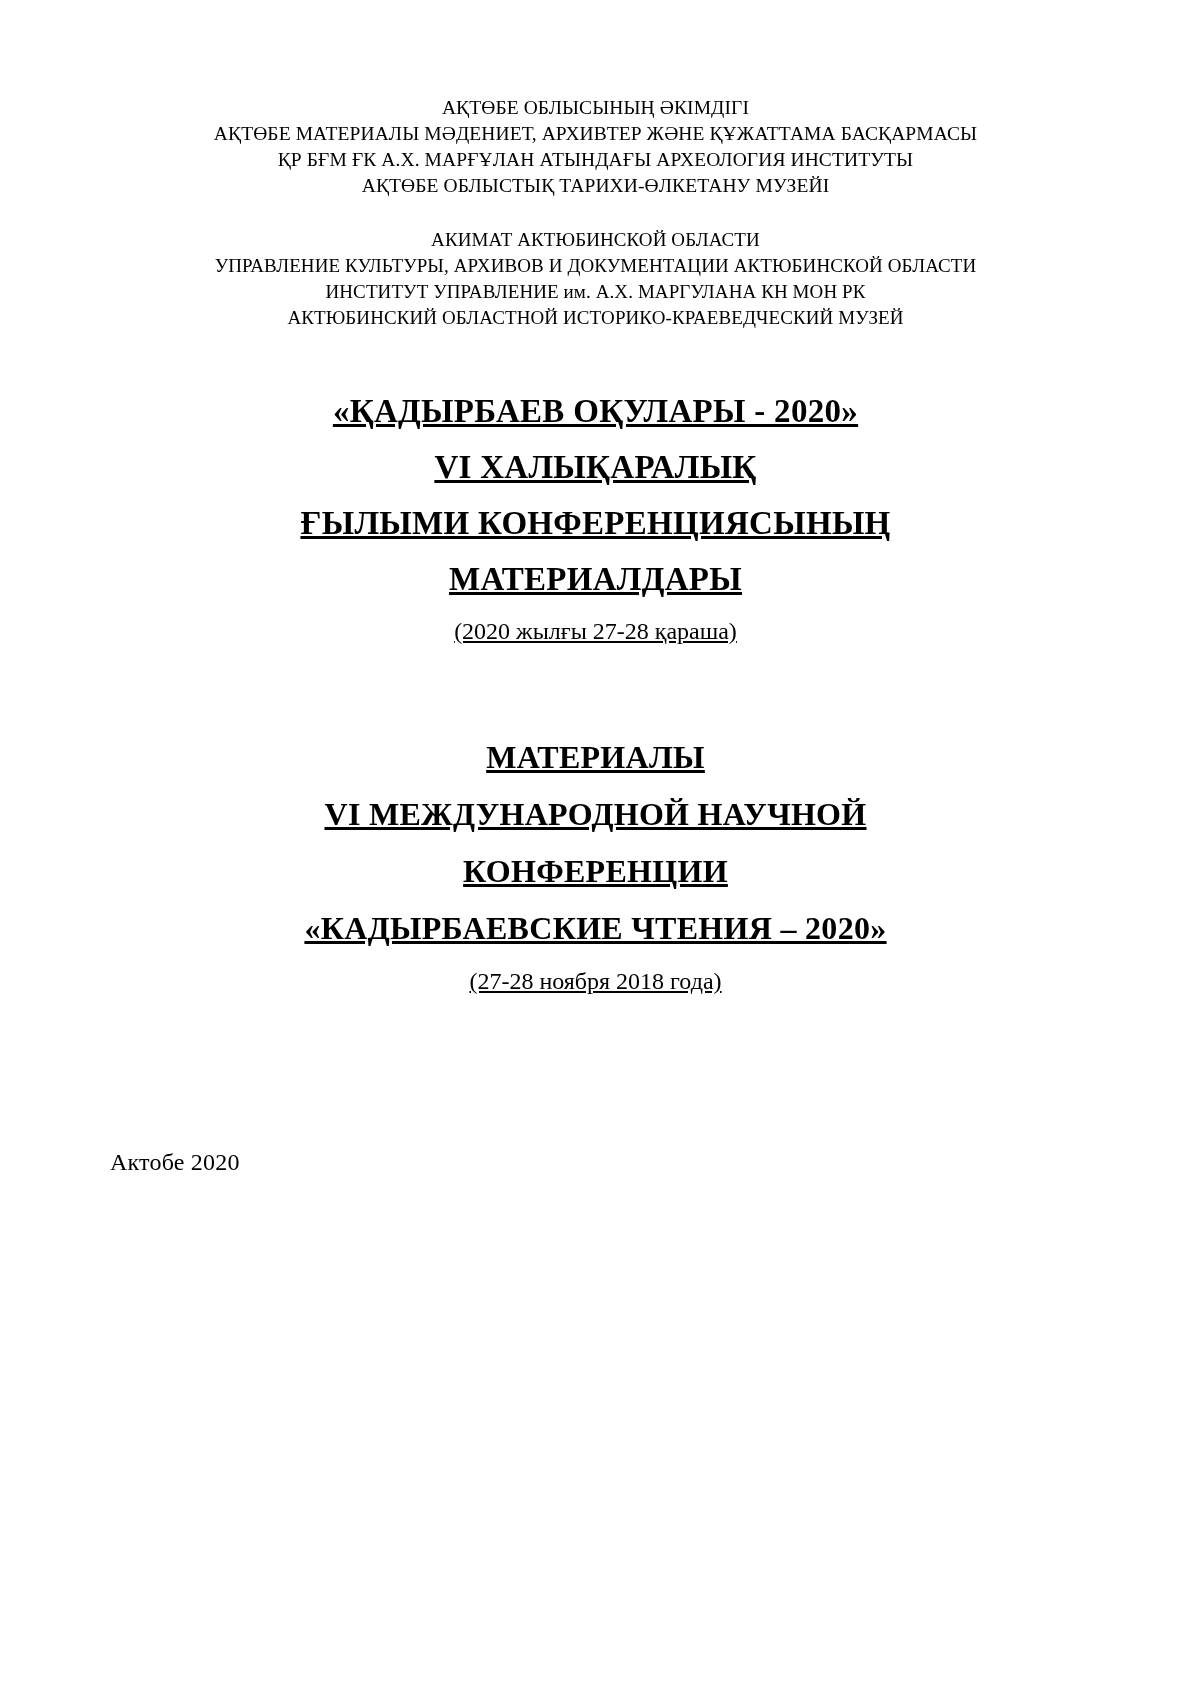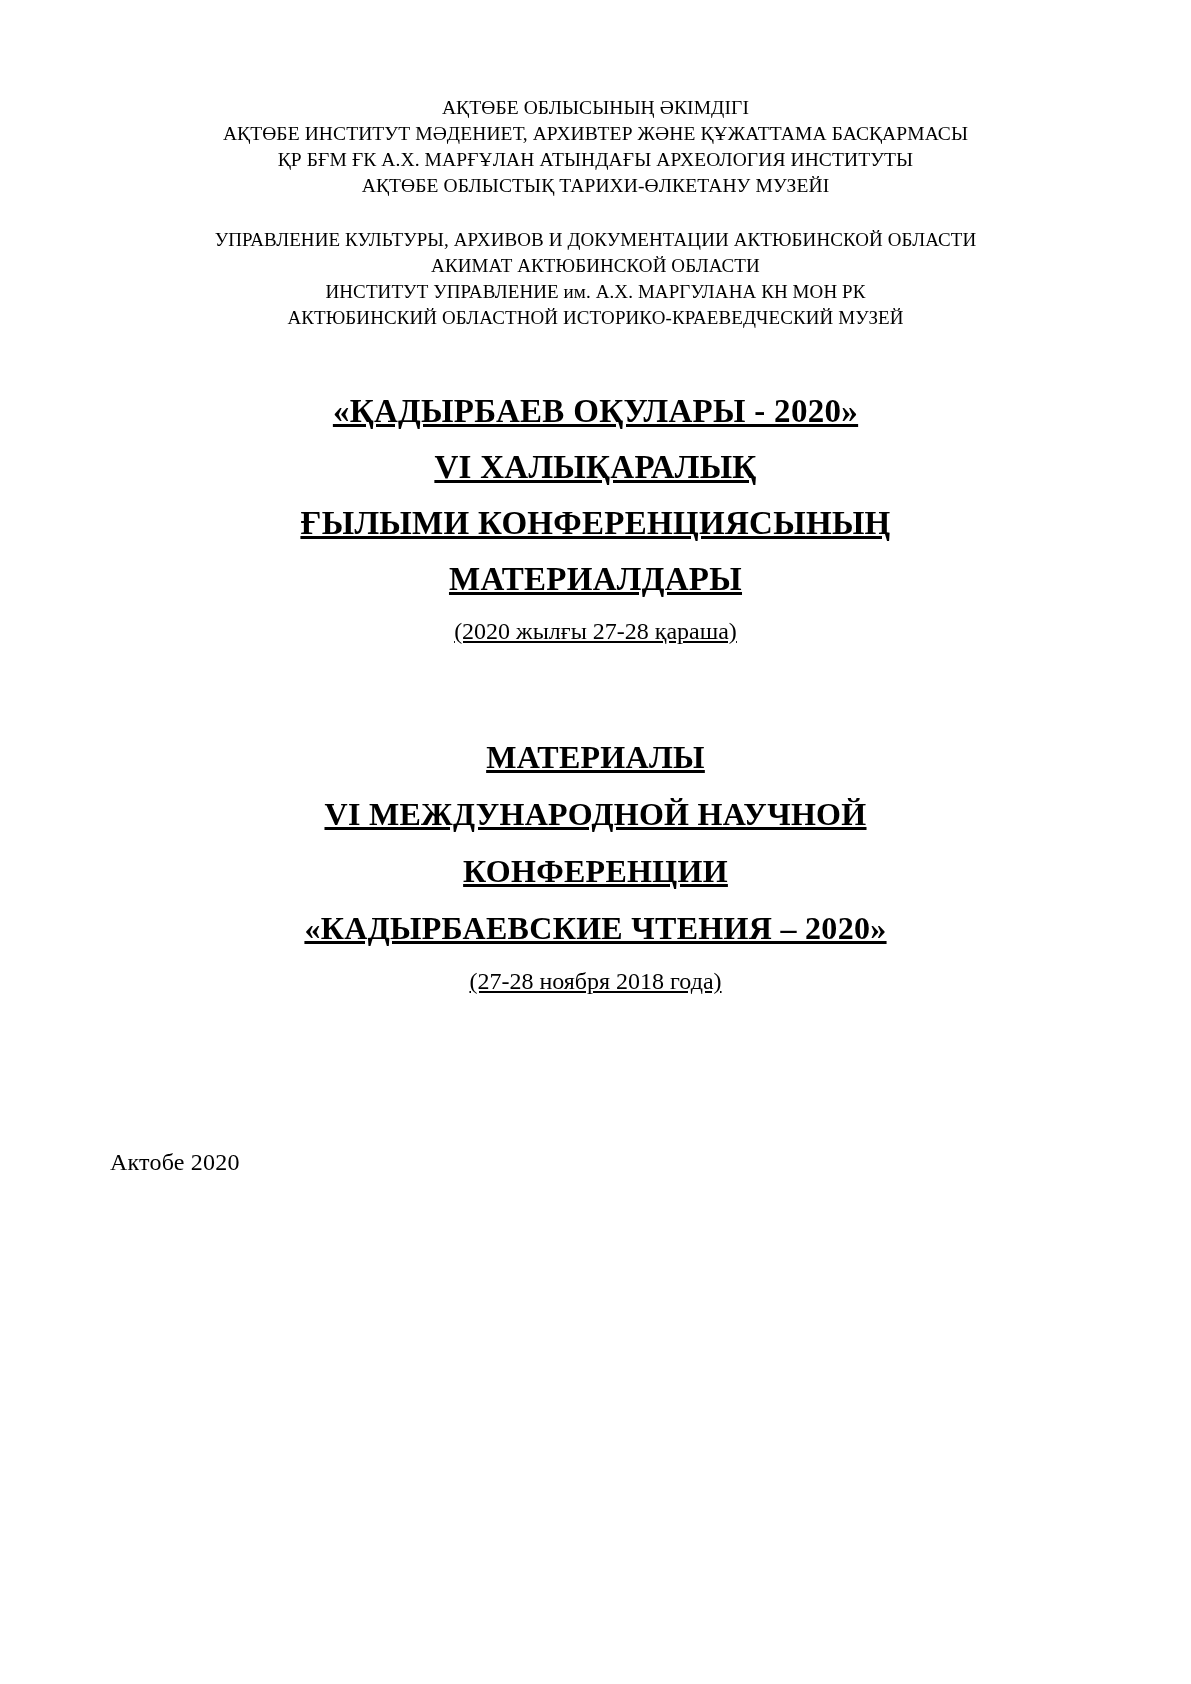--- a/index.html
+++ b/index.html
@@ -77,30 +77,30 @@
     letter-spacing: 0.2px;
   }
 </style>
 </head>
 <body>
 
 <div class="page">
 
   <div class="org-block">
     <div class="org-line">АҚТӨБЕ ОБЛЫСЫНЫҢ ӘКІМДІГІ</div>
-    <div class="org-line">АҚТӨБЕ ИНСТИТУТ МӘДЕНИЕТ, АРХИВТЕР ЖӘНЕ ҚҰЖАТТАМА БАСҚАРМАСЫ</div>
+    <div class="org-line">АҚТӨБЕ МАТЕРИАЛЫ МӘДЕНИЕТ, АРХИВТЕР ЖӘНЕ ҚҰЖАТТАМА БАСҚАРМАСЫ</div>
     <div class="org-line">ҚР БҒМ ҒК А.Х. МАРҒҰЛАН АТЫНДАҒЫ АРХЕОЛОГИЯ ИНСТИТУТЫ</div>
     <div class="org-line">АҚТӨБЕ ОБЛЫСТЫҚ ТАРИХИ-ӨЛКЕТАНУ МУЗЕЙІ</div>
   </div>
 
   <div class="gap-org"></div>
 
   <div class="org-block">
+    <div class="org-line ru">АКИМАТ АКТЮБИНСКОЙ ОБЛАСТИ</div>
     <div class="org-line ru">УПРАВЛЕНИЕ КУЛЬТУРЫ, АРХИВОВ И ДОКУМЕНТАЦИИ АКТЮБИНСКОЙ ОБЛАСТИ</div>
-    <div class="org-line ru">АКИМАТ АКТЮБИНСКОЙ ОБЛАСТИ</div>
     <div class="org-line ru">ИНСТИТУТ УПРАВЛЕНИЕ им. А.Х. МАРГУЛАНА КН МОН РК</div>
     <div class="org-line ru">АКТЮБИНСКИЙ ОБЛАСТНОЙ ИСТОРИКО-КРАЕВЕДЧЕСКИЙ МУЗЕЙ</div>
   </div>
 
   <div class="gap-1"></div>
 
   <div class="title-block">
     <div class="title-line">«ҚАДЫРБАЕВ ОҚУЛАРЫ - 2020»</div>
     <div class="title-line">VI ХАЛЫҚАРАЛЫҚ</div>
     <div class="title-line">ҒЫЛЫМИ КОНФЕРЕНЦИЯСЫНЫҢ</div>

